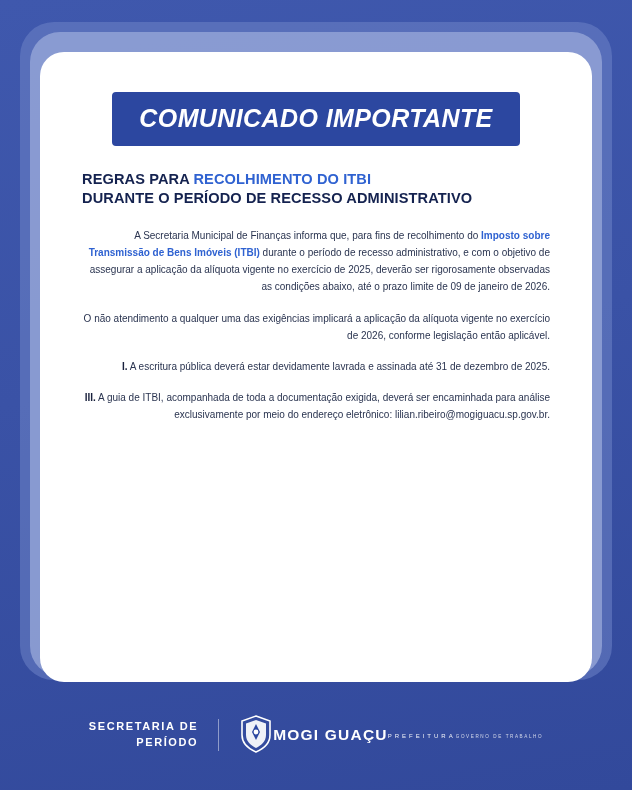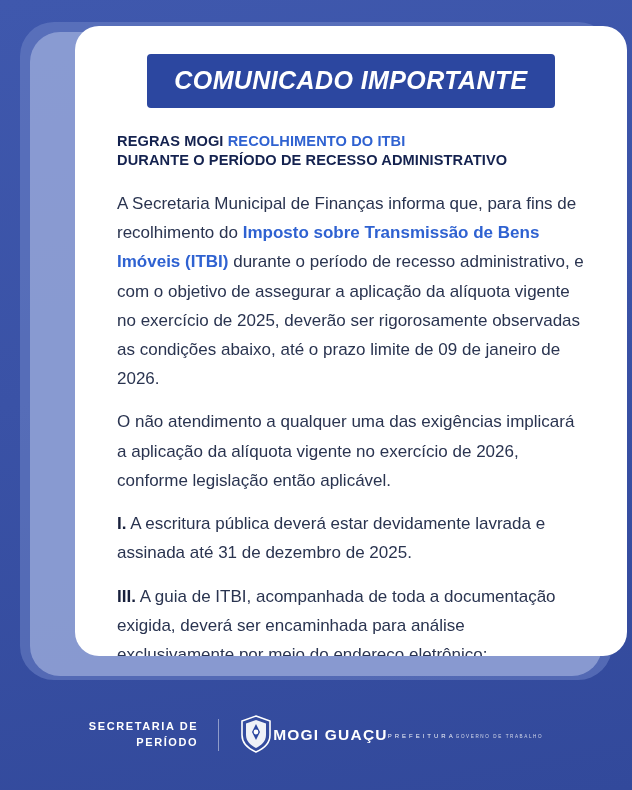--- a/index.html
+++ b/index.html
@@ -38,29 +38,28 @@
     top: 32px;
     width: 572px;
     height: 644px;
     border-radius: 30px;
     background: #9aa9d9;
     opacity: .75;
   }
   .card {
     position: absolute;
     left: 40px;
-    top: 26px;
+    top: 52px;
     width: 552px;
     height: 630px;
     border-radius: 24px;
     background: #ffffff;
     box-sizing: border-box;
-    padding: 26px 42px 20px 42px;
+    padding: 38px 42px 20px 42px;
     overflow: hidden;
-    margin-left: 35px;
   }
   .banner {
     background: #2c47a0;
     color: #ffffff;
     border-radius: 4px;
     text-align: center;
     font-size: 25px;
     font-weight: bold;
     letter-spacing: .4px;
     padding: 12px 10px 13px 10px;
@@ -75,24 +74,24 @@
     line-height: 1.33;
     margin: 0 0 18px 0;
     letter-spacing: .1px;
   }
   .subtitle .hl {
     color: #2f62d1;
     text-align: center;
   }
   p.body {
     color: #2a3450;
-    font-size: 17px;
+    font-size: 10px;
     line-height: 1.72;
     margin: 0 0 14px 0;
-    text-align: left;
+    text-align: right;
   }
   p.body:last-of-type { margin-bottom: 0; }
   .b-blue {
     color: #2f62d1;
     font-weight: bold;
   }
   .lead {
     font-weight: bold;
     color: #18203c;
   }
@@ -153,21 +152,21 @@
 <div class="poster">
 
   <div class="frame-outer"></div>
   <div class="frame-mid"></div>
 
   <div class="card">
 
     <div class="banner">COMUNICADO IMPORTANTE</div>
 
     <div class="subtitle">
-      <span>REGRAS MOGI </span><span class="hl">RECOLHIMENTO DO ITBI</span><br>
+      <span>REGRAS PARA </span><span class="hl">RECOLHIMENTO DO ITBI</span><br>
       <span>DURANTE O PERÍODO DE RECESSO ADMINISTRATIVO</span>
     </div>
 
     <p class="body">
       <span>A Secretaria Municipal de Finanças informa que, para fins de recolhimento do </span><span class="b-blue">Imposto sobre Transmissão de Bens Imóveis (ITBI)</span><span> durante o período de recesso administrativo, e com o objetivo de assegurar a aplicação da alíquota vigente no exercício de 2025, deverão ser rigorosamente observadas as condições abaixo, até o prazo limite de 09 de janeiro de 2026.</span>
     </p>
 
     <p class="body">O não atendimento a qualquer uma das exigências implicará a aplicação da alíquota vigente no exercício de 2026, conforme legislação então aplicável.</p>
 
     <p class="body">

